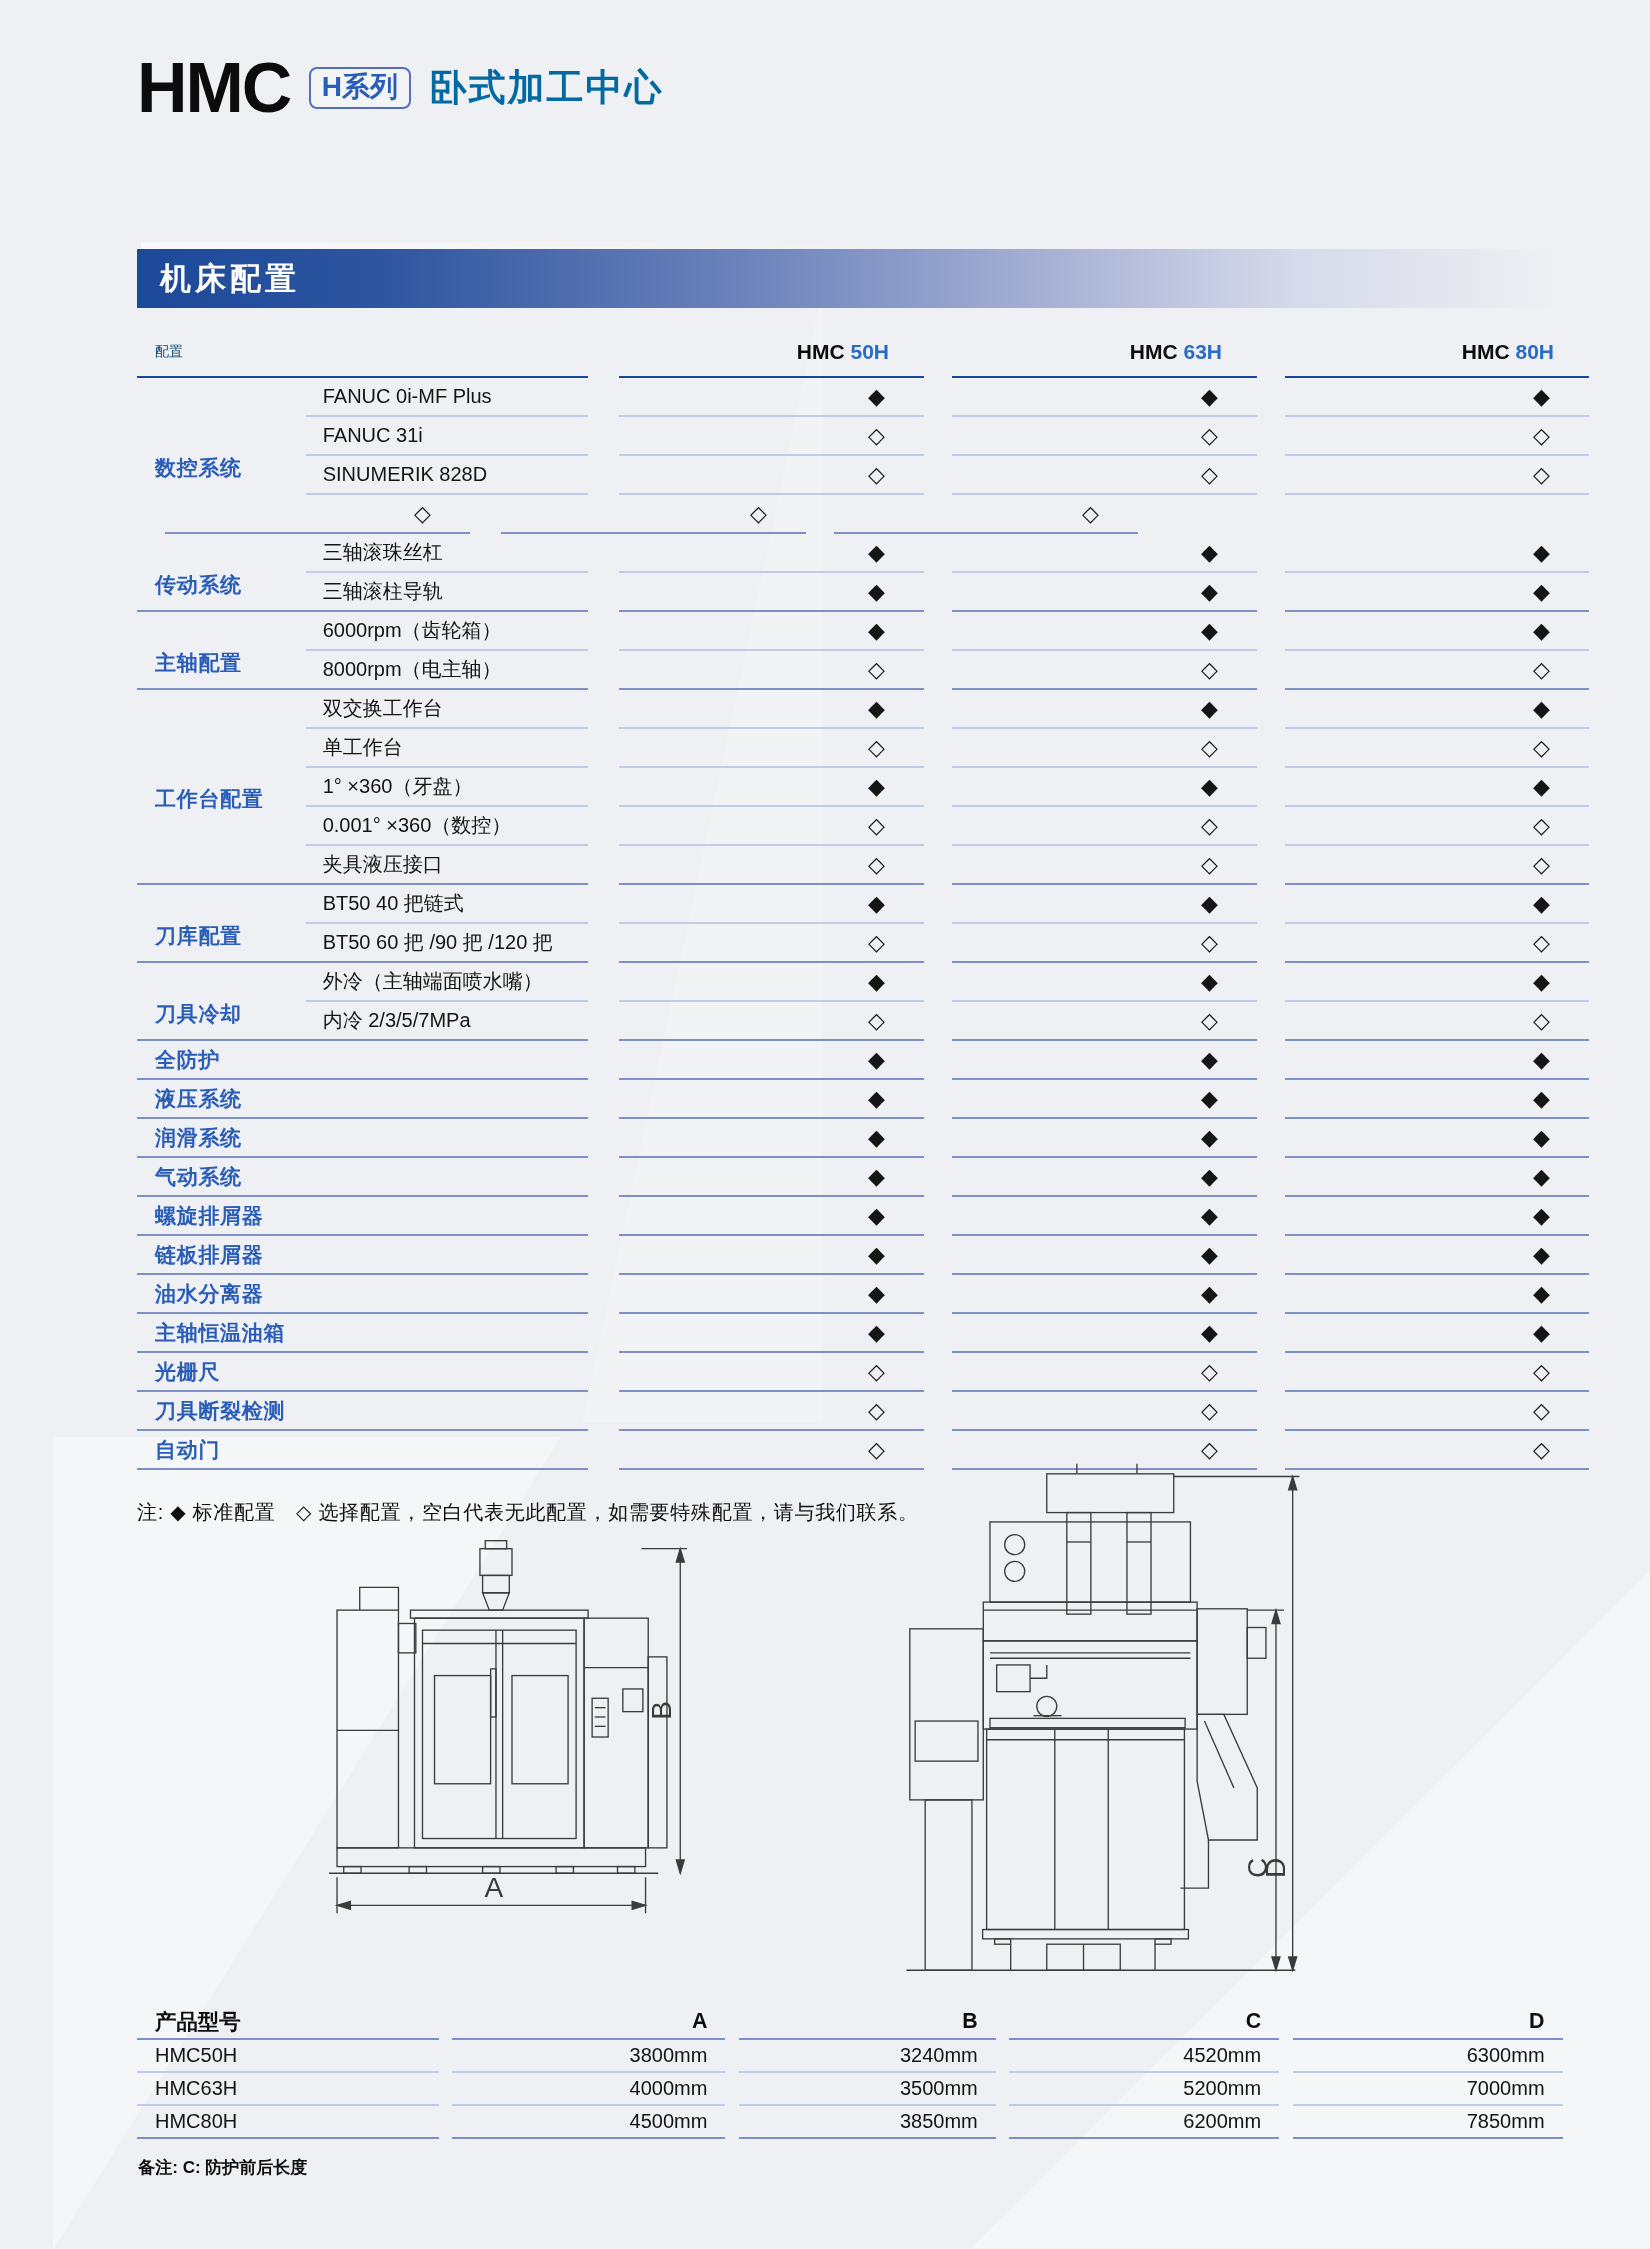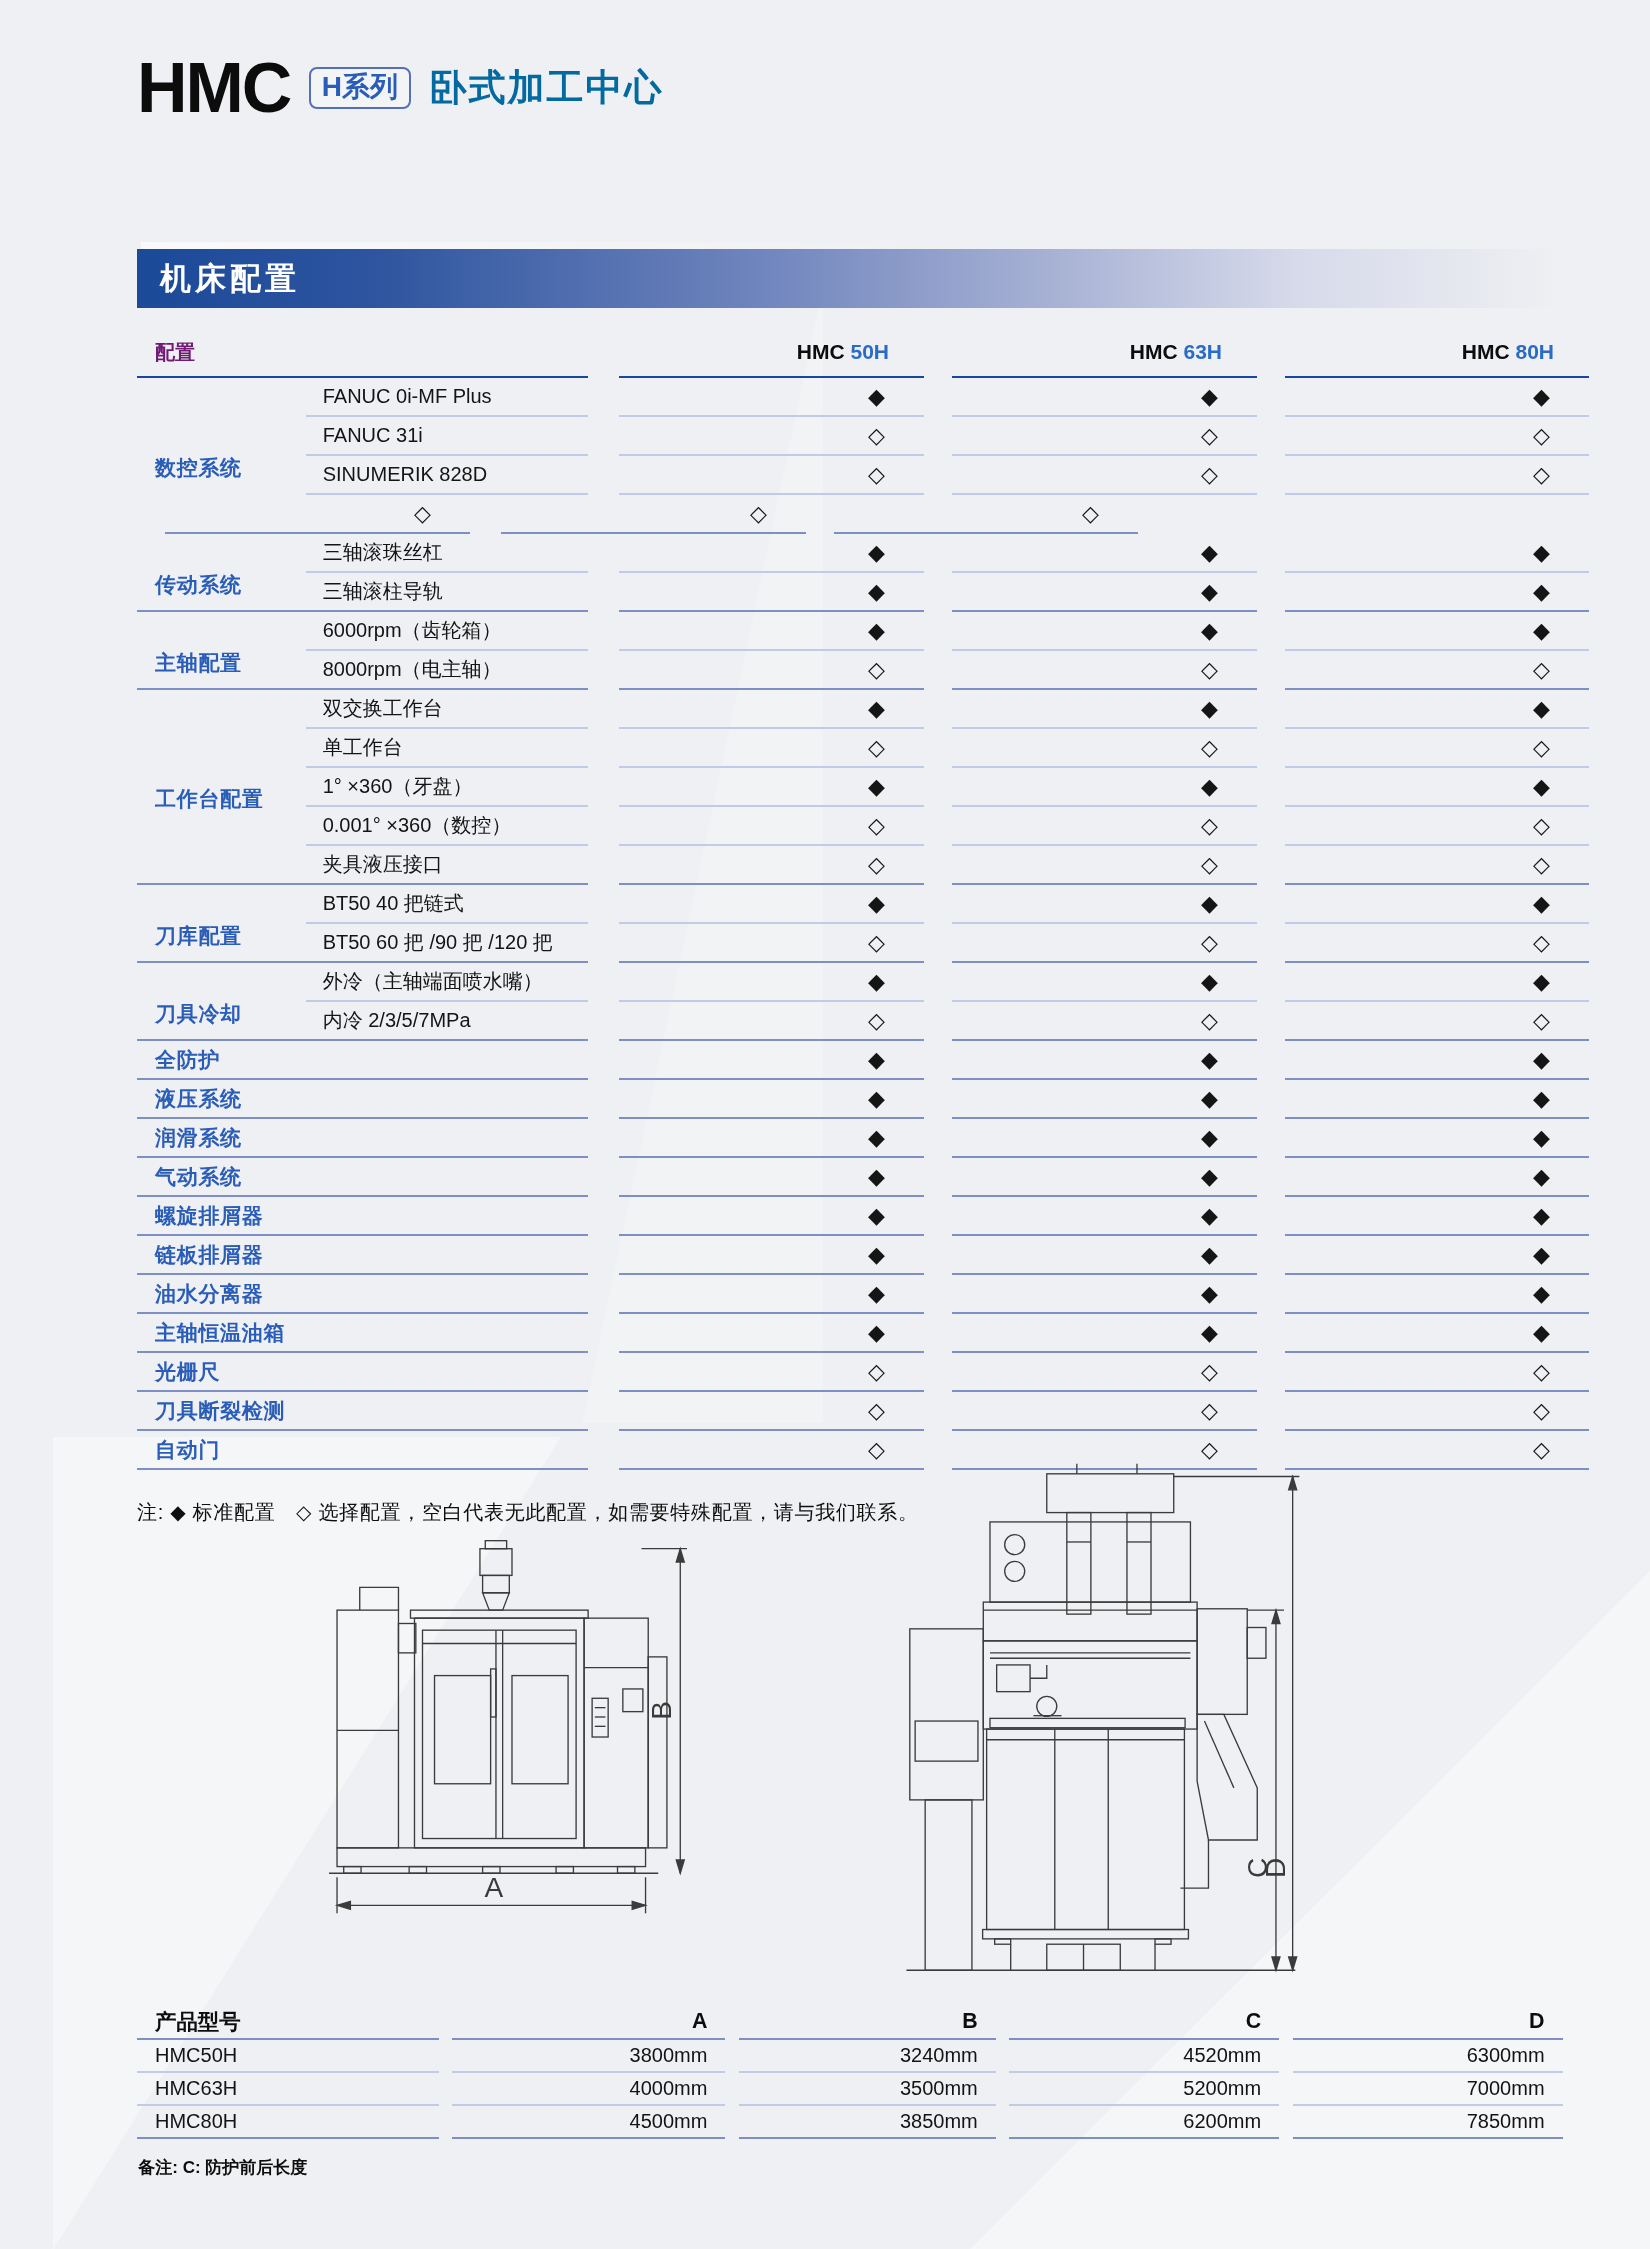--- a/index.html
+++ b/index.html
@@ -30,21 +30,21 @@
     background:linear-gradient(to right,rgba(255,255,255,.65),rgba(255,255,255,0));}
   .banner-text{color:#fff;font-size:31px;font-weight:700;letter-spacing:4px;padding-left:23px;}
 
   
   :root{
     --navy:#17489d; --grp:#7e8fc6; --sub:#c0cbe8; --cat:#2a5db8; --mdl:#2a6bc4;
   }
   .cfg{position:absolute;left:137px;top:328px;width:1452px;}
   .hrow{display:flex;height:50px;}
   .hrow .lcell{border-bottom:2.7px solid var(--navy);display:flex;align-items:center;}
-  .corner{font-size:20px;font-weight:700;padding-left:18px;color:#701a75;}
+  .corner{font-size:14px;font-weight:400;padding-left:18px;color:#0c4a6e;}
   .lcell{width:451px;box-sizing:border-box;position:relative;}
   .vcell{width:305px;margin-left:28px;box-sizing:border-box;display:flex;align-items:center;
     justify-content:flex-end;padding-right:39px;font-size:22px;color:#151515;}
   .vcell:nth-of-type(2){margin-left:31px;}
   .vcell:last-child{width:304px;}
   .hrow .vcell{border-bottom:2.7px solid var(--navy);font-size:21px;font-weight:700;padding-right:35px;}
   .hrow .mp{color:#0d0d0d;white-space:pre;}
   .hrow .mc{color:var(--mdl);}
   .group{position:relative;}
   .crow{display:flex;height:39px;}

